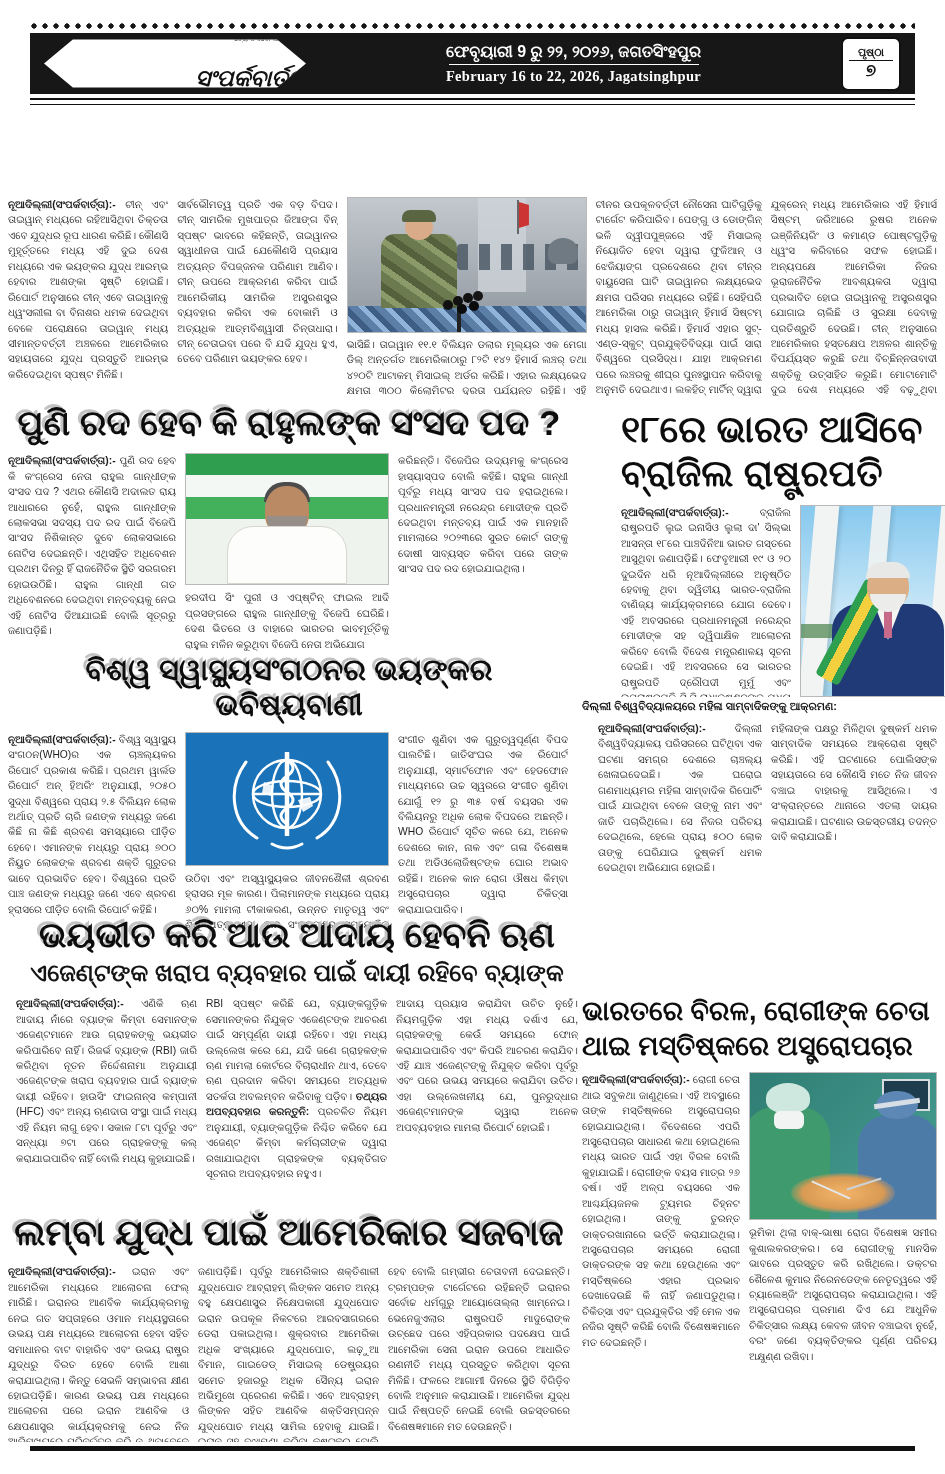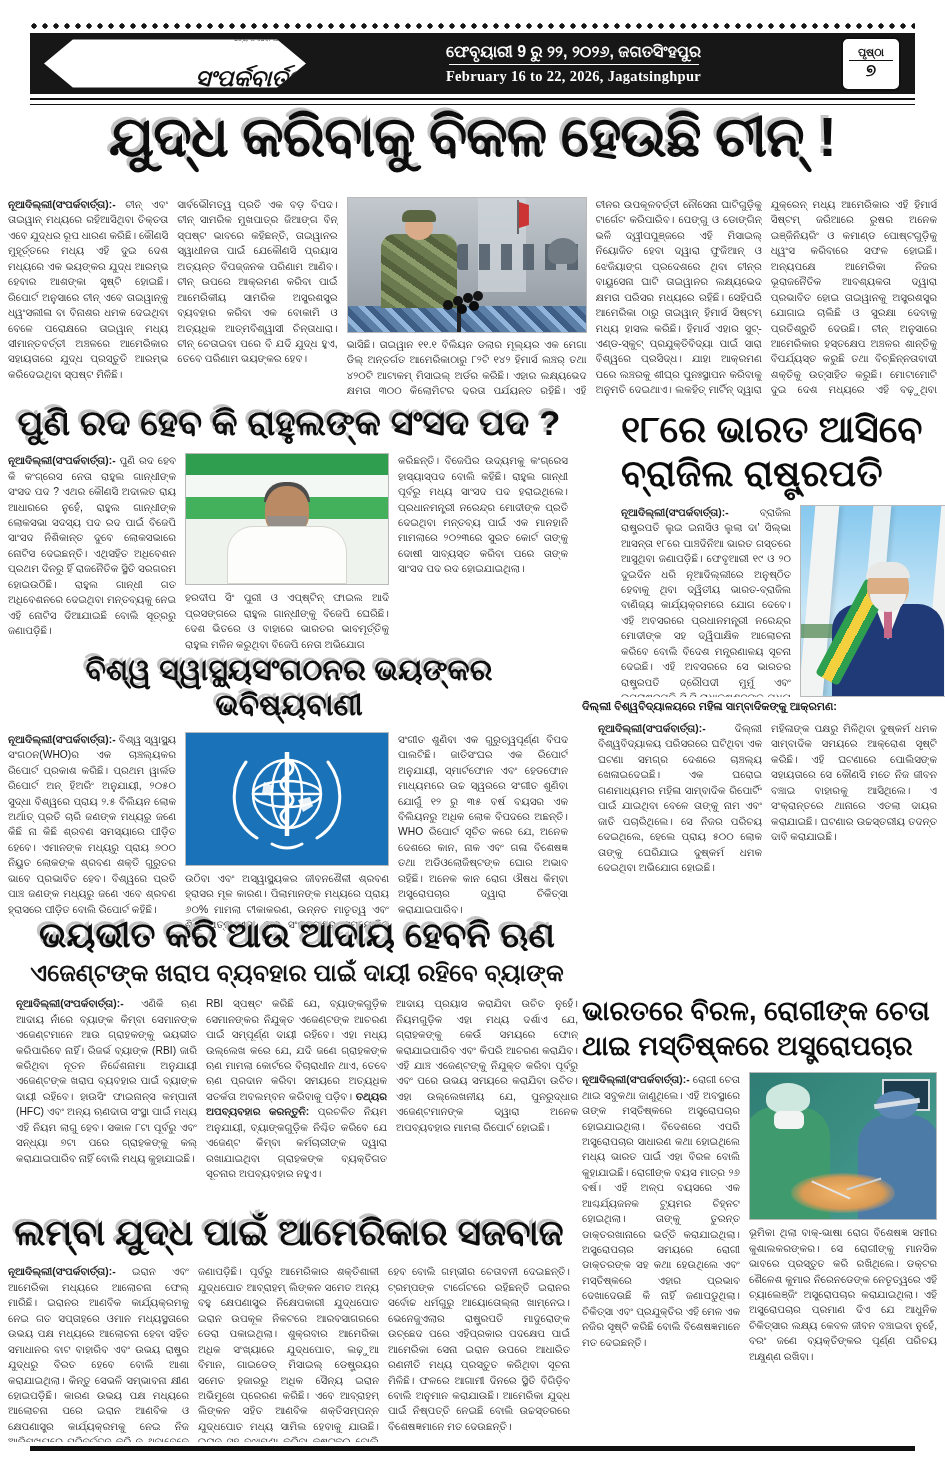--- a/index.html
+++ b/index.html
@@ -136,21 +136,20 @@
       <div class="date-sep"></div>
       <div class="date-en">February 16 to 22, 2026,  Jagatsinghpur</div>
     </div>
     <div class="page-box">
       <div class="lbl">ପୃଷ୍ଠା</div>
       <div class="num">୭</div>
     </div>
   </div>
   <div class="double-rule"></div>
 
-  <h1 id="main-headline" class="hl shadowed">ଯୁଦ୍ଧ କରିବାକୁ ବିକଳ ହେଉଛି ଚୀନ୍ !</h1>
 
   <div id="china-cols" class="cols-row">
     <p class="col c w1"><b class="dl">ନୂଆଦିଲ୍ଲୀ(ସଂପର୍କବାର୍ତ୍ତା):-</b> <span>ଚୀନ୍ ଏବଂ ତାଇୱାନ୍ ମଧ୍ୟରେ ରହିଆସିଥିବା ତିକ୍ତତା ଏବେ ଯୁଦ୍ଧର ରୂପ ଧାରଣ କରିଛି। କୌଣସି ମୁହୂର୍ତ୍ତରେ ମଧ୍ୟ ଏହି ଦୁଇ ଦେଶ ମଧ୍ୟରେ ଏକ ଭୟଙ୍କର ଯୁଦ୍ଧ ଆରମ୍ଭ ହେବାର ଆଶଙ୍କା ସୃଷ୍ଟି ହୋଇଛି। ରିପୋର୍ଟ ଅନୁସାରେ ଚୀନ୍ ଏବେ ତାଇୱାନ୍‌କୁ ଧ୍ୱଂସଲୀଳା ବା ବିନାଶର ଧମକ ଦେଇଥିବା ବେଳେ ପରୋକ୍ଷରେ ତାଇୱାନ୍ ମଧ୍ୟ ସୀମାନ୍ତବର୍ତ୍ତୀ ଅଞ୍ଚଳରେ ଆମେରିକାର ସହାୟତାରେ ଯୁଦ୍ଧ ପ୍ରସ୍ତୁତି ଆରମ୍ଭ କରିଦେଇଥିବା ସ୍ପଷ୍ଟ ମିଳିଛି।</span></p>
     <p class="col c w2">ସାର୍ବଭୌମତ୍ୱ ପ୍ରତି ଏକ ବଡ଼ ବିପଦ। ଚୀନ୍ ସାମରିକ ମୁଖପାତ୍ର ଜିଆଙ୍ଗ ବିନ୍ ସ୍ପଷ୍ଟ ଭାବରେ କହିଛନ୍ତି, ତାଇୱାନର ସ୍ୱାଧୀନତା ପାଇଁ ଯେକୌଣସି ପ୍ରୟାସ ଅତ୍ୟନ୍ତ ବିପଜ୍ଜନକ ପରିଣାମ ଆଣିବ। ଚୀନ୍ ଉପରେ ଆକ୍ରମଣ କରିବା ପାଇଁ ଆମେରିକୀୟ ସାମରିକ ଅସ୍ତ୍ରଶସ୍ତ୍ର ବ୍ୟବହାର କରିବା ଏକ ବୋକାମି ଓ ଅତ୍ୟଧିକ ଆତ୍ମବିଶ୍ୱାସୀ ଚିନ୍ତାଧାରା। ଚୀନ୍ ଚେତାଇବା ପରେ ବି ଯଦି ଯୁଦ୍ଧ ହୁଏ, ତେବେ ପରିଣାମ ଭୟଙ୍କର ହେବ।</p>
     <div class="c wm">
       <div class="photo xi">
         <div class="xi-panel"></div>
         <div class="xi-pole"></div>
         <div class="xi-flag"></div>
         <div class="xi-soldiers"></div>

